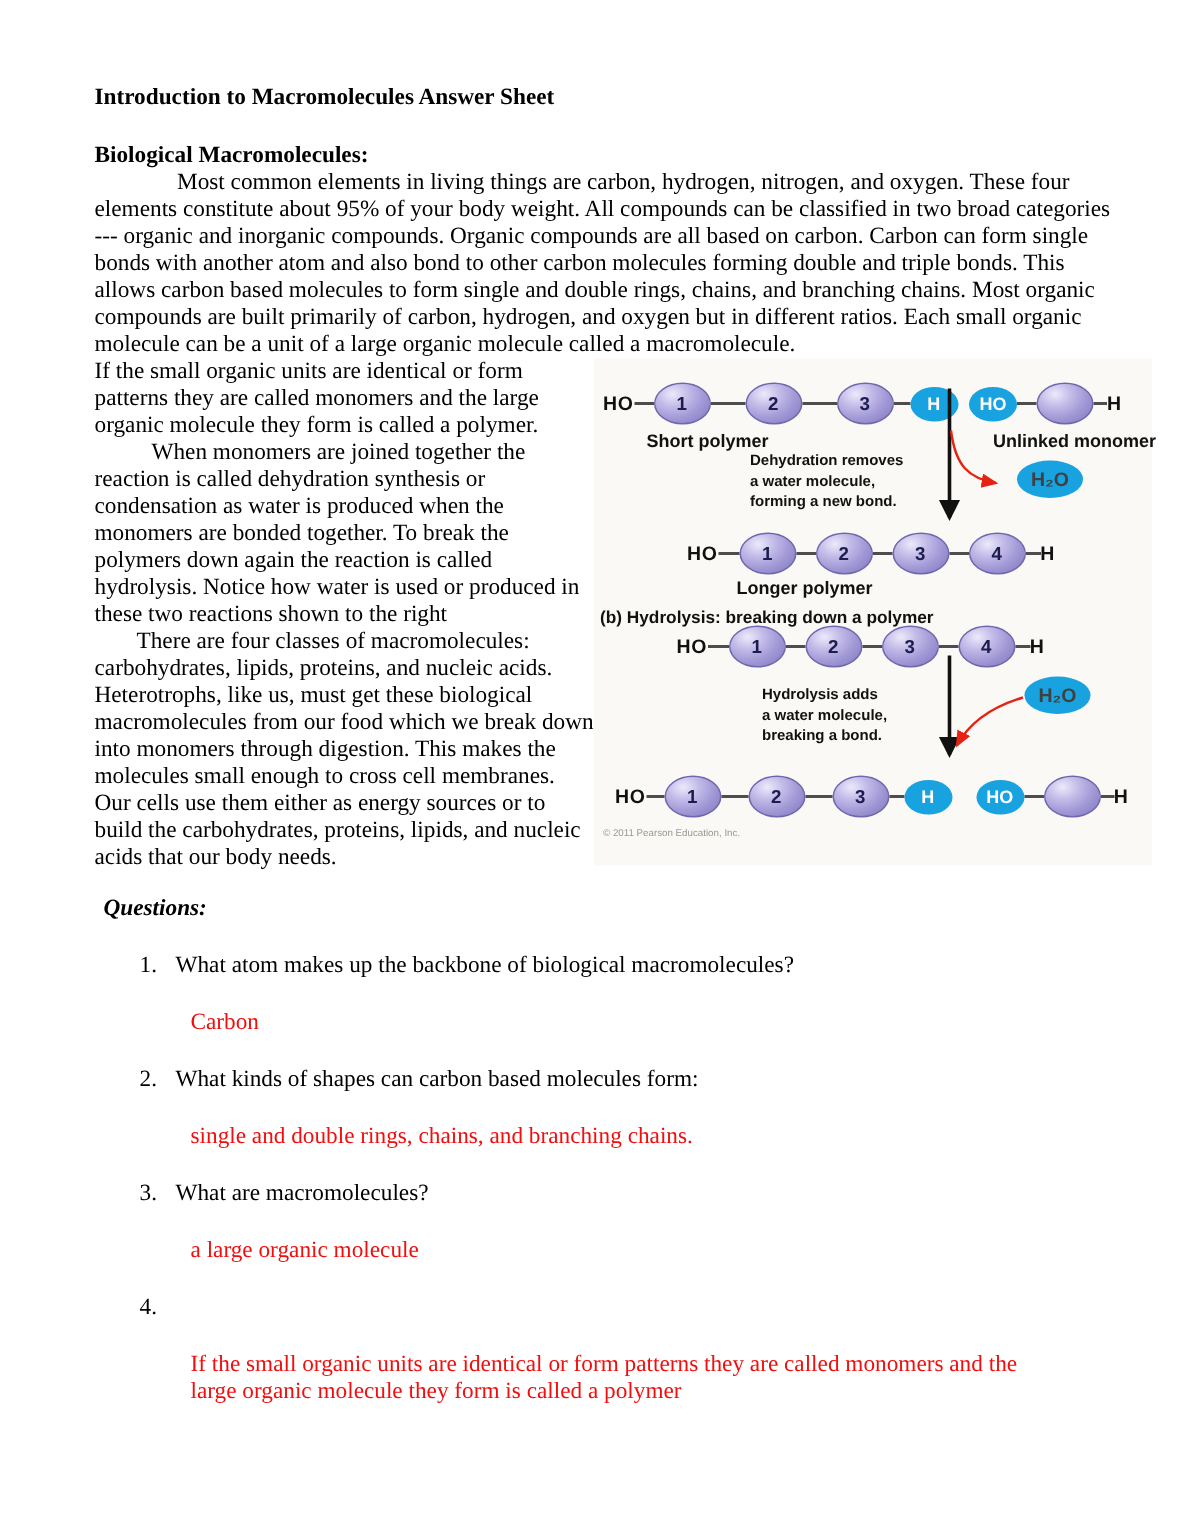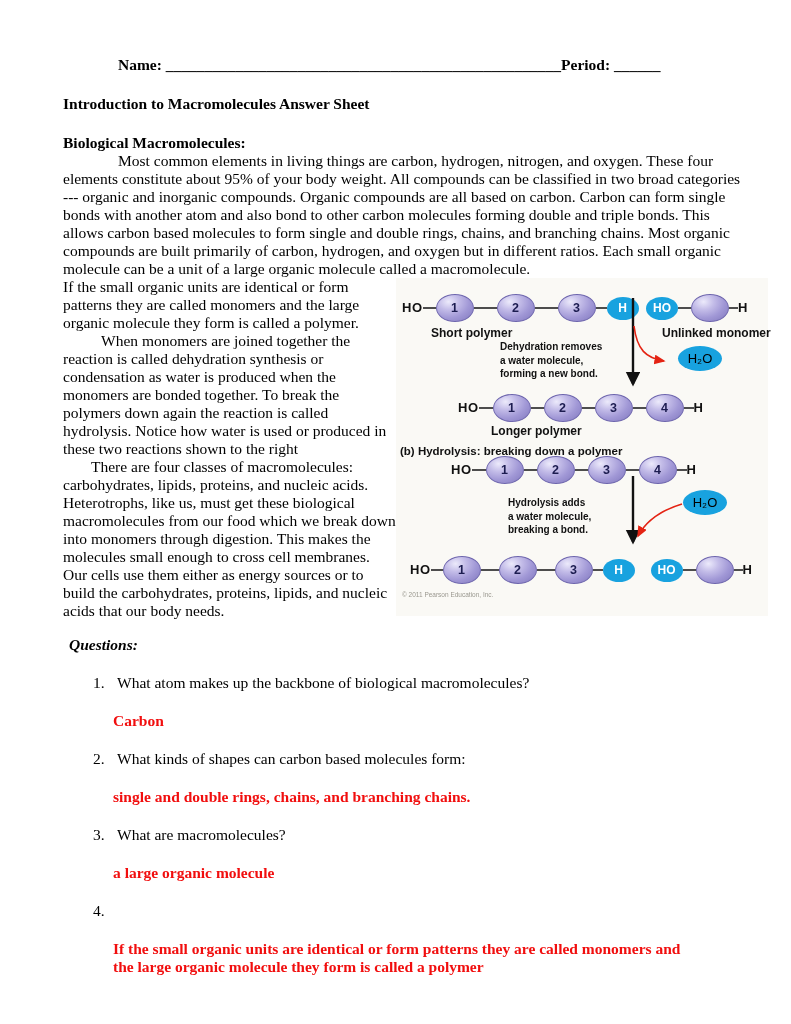--- a/index.html
+++ b/index.html
@@ -35,36 +35,35 @@
   .ball.blank{color:transparent;}
   .bluenode{
     flex:none;height:23px;min-width:32px;padding:0 6px;border-radius:50%;
     background:#18a2df;color:#fff;font-weight:bold;font-size:12px;
     display:flex;align-items:center;justify-content:center;box-sizing:border-box;
   }
   .fig-label{position:absolute;font-weight:bold;font-size:12px;color:#111;white-space:nowrap;}
   .fig-note{position:absolute;font-weight:bold;font-size:10px;line-height:13.5px;color:#111;white-space:pre-line;}
   .water{
     position:absolute;height:25px;min-width:44px;border-radius:50%;
-    background:#18a2df;color:#000000;font-weight:normal;font-size:13px;
+    background:#18a2df;color:#404040;font-weight:bold;font-size:13px;
     display:flex;align-items:center;justify-content:center;
   }
   .credit{position:absolute;font-size:6.5px;color:#9a988f;white-space:nowrap;}
   .arrows{position:absolute;inset:0;pointer-events:none;}
   .questions-heading{font-weight:bold;font-style:italic;margin:16px 0 20px 6px;}
   .qblock{margin:0 0 20px 30px;display:flex;}
   .qnum{flex:none;width:24px;}
-  .answer{margin:0 60px 20px 50px;font-weight:bold;color:#f10e0e;}
+  .answer{margin:0 60px 20px 64px;font-weight:normal;color:#f10e0e;}
 </style>
 </head>
 <body>
 
 <div class="page">
 
-  <div class="name-line"><span>Name:</span><span> ___________________________________________________</span><span>Period:</span><span> ______</span></div>
 
   <div class="doc-title">Introduction to Macromolecules Answer Sheet</div>
 
   <div class="section-heading">Biological Macromolecules:</div>
 
   <p class="intro">Most common elements in living things are carbon, hydrogen, nitrogen, and oxygen.  These four elements constitute about 95% of your body weight.  All compounds can be classified in two broad categories --- organic and inorganic compounds.  Organic compounds are all based on carbon. Carbon can form single bonds with another atom and also bond to other carbon molecules forming double and triple bonds. This allows carbon based molecules to form single and double rings, chains, and branching chains. Most organic compounds are built primarily of carbon, hydrogen, and oxygen but in different ratios.  Each small organic molecule can be a unit of a large organic molecule called a macromolecule.</p>
 
   <div class="columns">
     <div class="left-col">
       <p class="p1">If the small organic units are identical or form patterns they are called monomers and the large organic molecule they form is called a polymer.</p>

